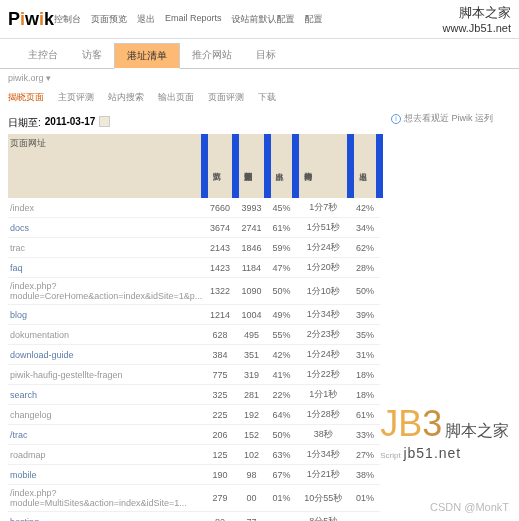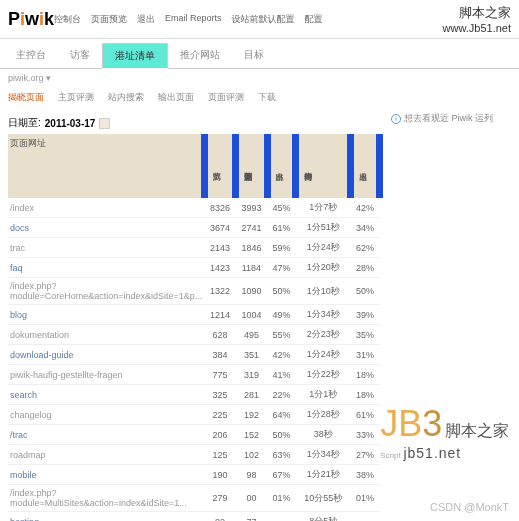--- a/index.html
+++ b/index.html
@@ -4,32 +4,32 @@
 <style>
 *{margin:0;padding:0;box-sizing:border-box;font-family:Arial,sans-serif}
 body{width:519px;height:521px;background:#fff;font-size:10px;position:relative;overflow:hidden}
 .hdr{display:flex;align-items:center;padding:4px 8px;border-bottom:1px solid #ddd}
 .logo{font-size:18px;font-weight:bold;color:#000;}
 .logo .orange{color:#e67e22}
 .topnav{display:flex;gap:10px;font-size:9px;color:#666}
 .topnav a{color:#666;text-decoration:none}
 .topr{margin-left:auto;text-align:right;font-size:11px;color:#333}
 .topr .cn{font-size:13px}
-.tabs{display:flex;padding:0 4px;border-bottom:1px solid #ccc;margin-top:4px}
+.tabs{display:flex;padding:0 16px;border-bottom:1px solid #ccc;margin-top:4px}
 .tab{padding:5px 12px;font-size:10px;color:#888;cursor:pointer}
-.tab.active{color:#333;border:1px solid #ccc;border-bottom:1px solid #fff;margin-bottom:-1px;background:#5eead4}
+.tab.active{color:#333;border:1px solid #ccc;border-bottom:1px solid #fff;margin-bottom:-1px;background:#fdba74}
 .secr{padding:4px 8px;font-size:9px;color:#999;text-align:left}
 .subtabs{display:flex;padding:4px 8px;gap:14px;font-size:9px}
 .subtab{color:#888}
 .subtab.active{color:#d35400}
 .main{display:flex;padding:4px 8px;gap:8px}
 .left{flex:1}
 .right{width:120px;font-size:9px;color:#888}
 .right .i{color:#5b9bd5;border:1px solid #5b9bd5;border-radius:50%;width:10px;height:10px;display:inline-flex;align-items:center;justify-content:center;font-size:7px;margin-right:3px}
-.dbar{padding:4px 0;font-size:10px;display:flex;align-items:center;gap:4px}
+.dbar{padding:4px 0;font-size:10px;display:flex;gap:4px}
 .cal{width:11px;height:11px;background:#f0e8d8;border:1px solid #ccc;display:inline-block}
 table{width:100%;border-collapse:collapse;font-size:9px}
 thead th{background:#e8e0cc;padding:3px 2px;text-align:center;color:#555;font-weight:normal;vertical-align:top;border-right:7px solid #1d4ed8}
 thead th:first-child{text-align:left;width:180px}
 tbody td{padding:3px 2px;border-bottom:1px solid #f0f0f0;text-align:center;color:#666}
 tbody td:first-child{text-align:left;color:#5b7ca8}
 tbody tr:nth-child(odd) td:first-child{color:#999}
 .wm1{position:absolute;bottom:60px;right:10px;pointer-events:none;opacity:0.85}
 .wm1 .jb{font-size:36px;font-weight:normal;color:#e8a030}
 .wm1 .j3{color:#c08020}
@@ -103,21 +103,21 @@
               <div class="vh">平均停留时间</div>
             </th>
       <th>
               <div class="vh">退出率</div>
             </th>
     </tr>
         </thead>
     <tbody id="tbody">
           <tr>
             <td>/index</td>
-            <td>8326</td>
+            <td>7660</td>
             <td>3993</td>
             <td>45%</td>
             <td>1分7秒</td>
             <td>42%</td>
           </tr>
           <tr>
             <td>docs</td>
             <td>3674</td>
             <td>2741</td>
             <td>61%</td>

